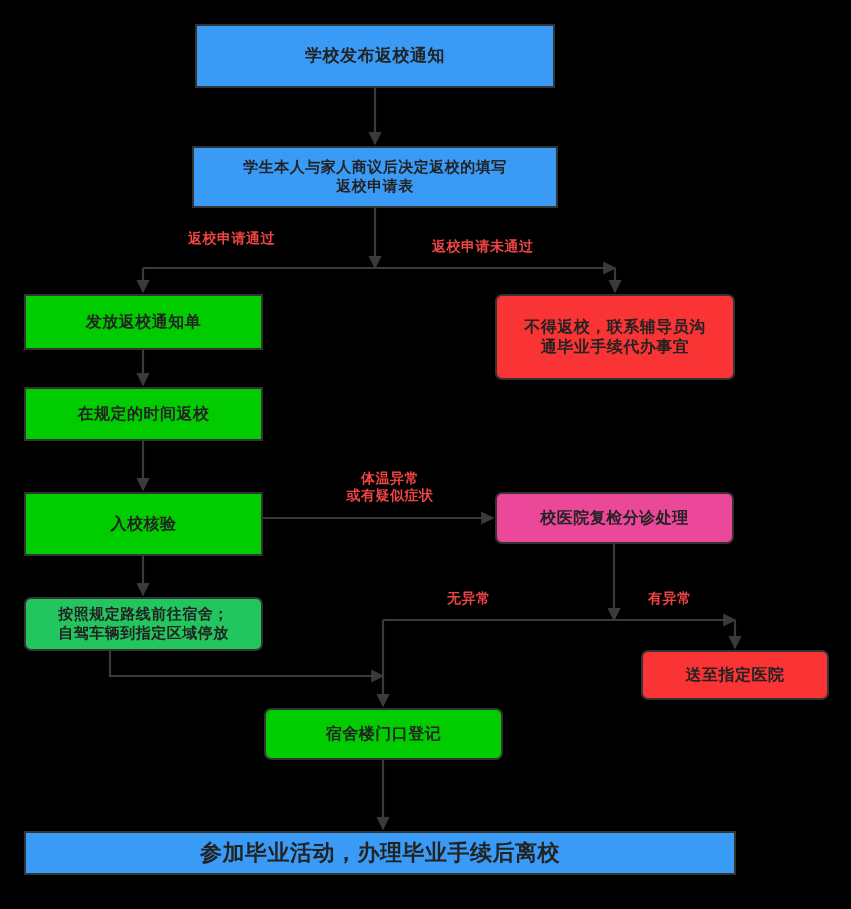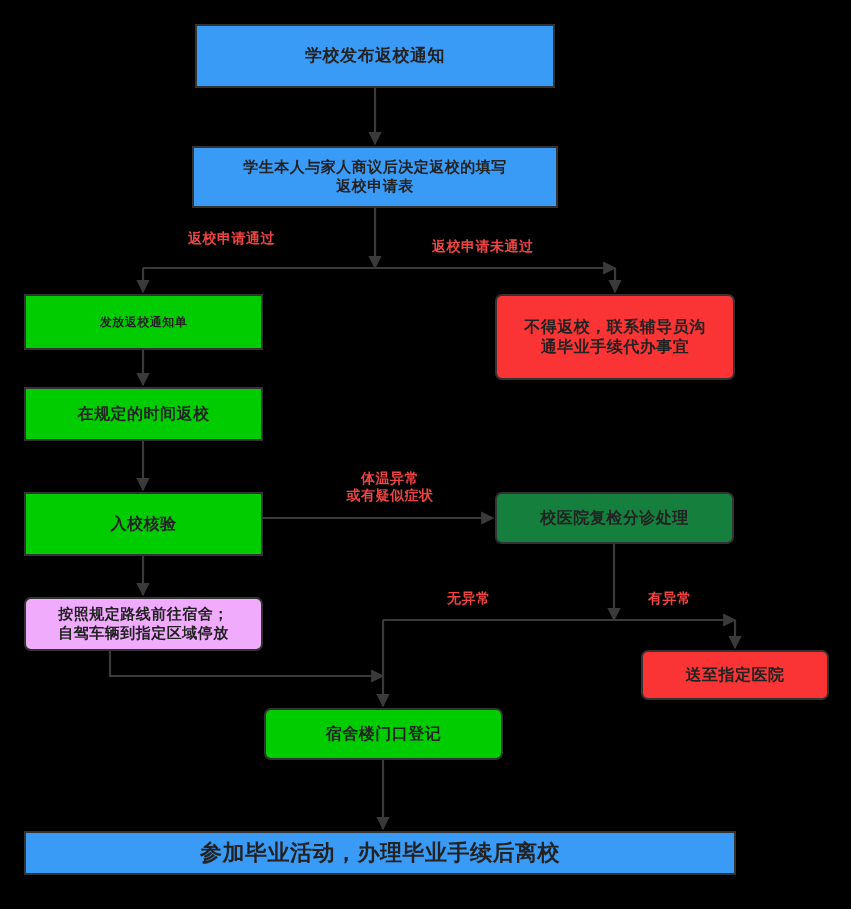--- a/index.html
+++ b/index.html
@@ -35,23 +35,23 @@
     text-align: center;
     color: #222222;
     font-weight: bold;
     line-height: 1.25;
     white-space: pre-line;
     padding: 4px 8px;
     letter-spacing: 0.5px;
   }
   .node.blue   { background: #3a9bf7; }
   .node.green  { background: #00cc00; }
-  .node.green2 { background: #f0abfc; }
+  .node.green2 { background: #22c55e; }
   .node.red    { background: #fa3434; }
-  .node.orange { background: #15803d; }
+  .node.orange { background: #ec4899; }
   .node.rounded { border-radius: 7px; }
 
   .edge-label {
     position: absolute;
     color: #ef4444;
     font-weight: bold;
     font-size: 14px;
     line-height: 1.22;
     text-align: center;
     white-space: pre-line;
@@ -99,21 +99,21 @@
 
       <path d="M 383 760 L 383 829"></path>
     </g>
   </svg>
 
   <div class="node blue" style="left:195px; top:24px; width:360px; height:64px; font-size:17px;">学校发布返校通知</div>
 
   <div class="node blue" style="left:192px; top:146px; width:366px; height:62px; font-size:15px;">学生本人与家人商议后决定返校的填写
 返校申请表</div>
 
-  <div class="node green" style="left:24px; top:294px; width:239px; height:56px; font-size:12px;">发放返校通知单</div>
+  <div class="node green" style="left:24px; top:294px; width:239px; height:56px; font-size:16px;">发放返校通知单</div>
 
   <div class="node red rounded" style="left:495px; top:294px; width:240px; height:86px; font-size:16px;">不得返校，联系辅导员沟
 通毕业手续代办事宜</div>
 
   <div class="node green" style="left:24px; top:387px; width:239px; height:54px; font-size:16px;">在规定的时间返校</div>
 
   <div class="node green" style="left:24px; top:492px; width:239px; height:64px; font-size:16px;">入校核验</div>
 
   <div class="node orange rounded" style="left:495px; top:492px; width:239px; height:52px; font-size:16px;">校医院复检分诊处理</div>
 

